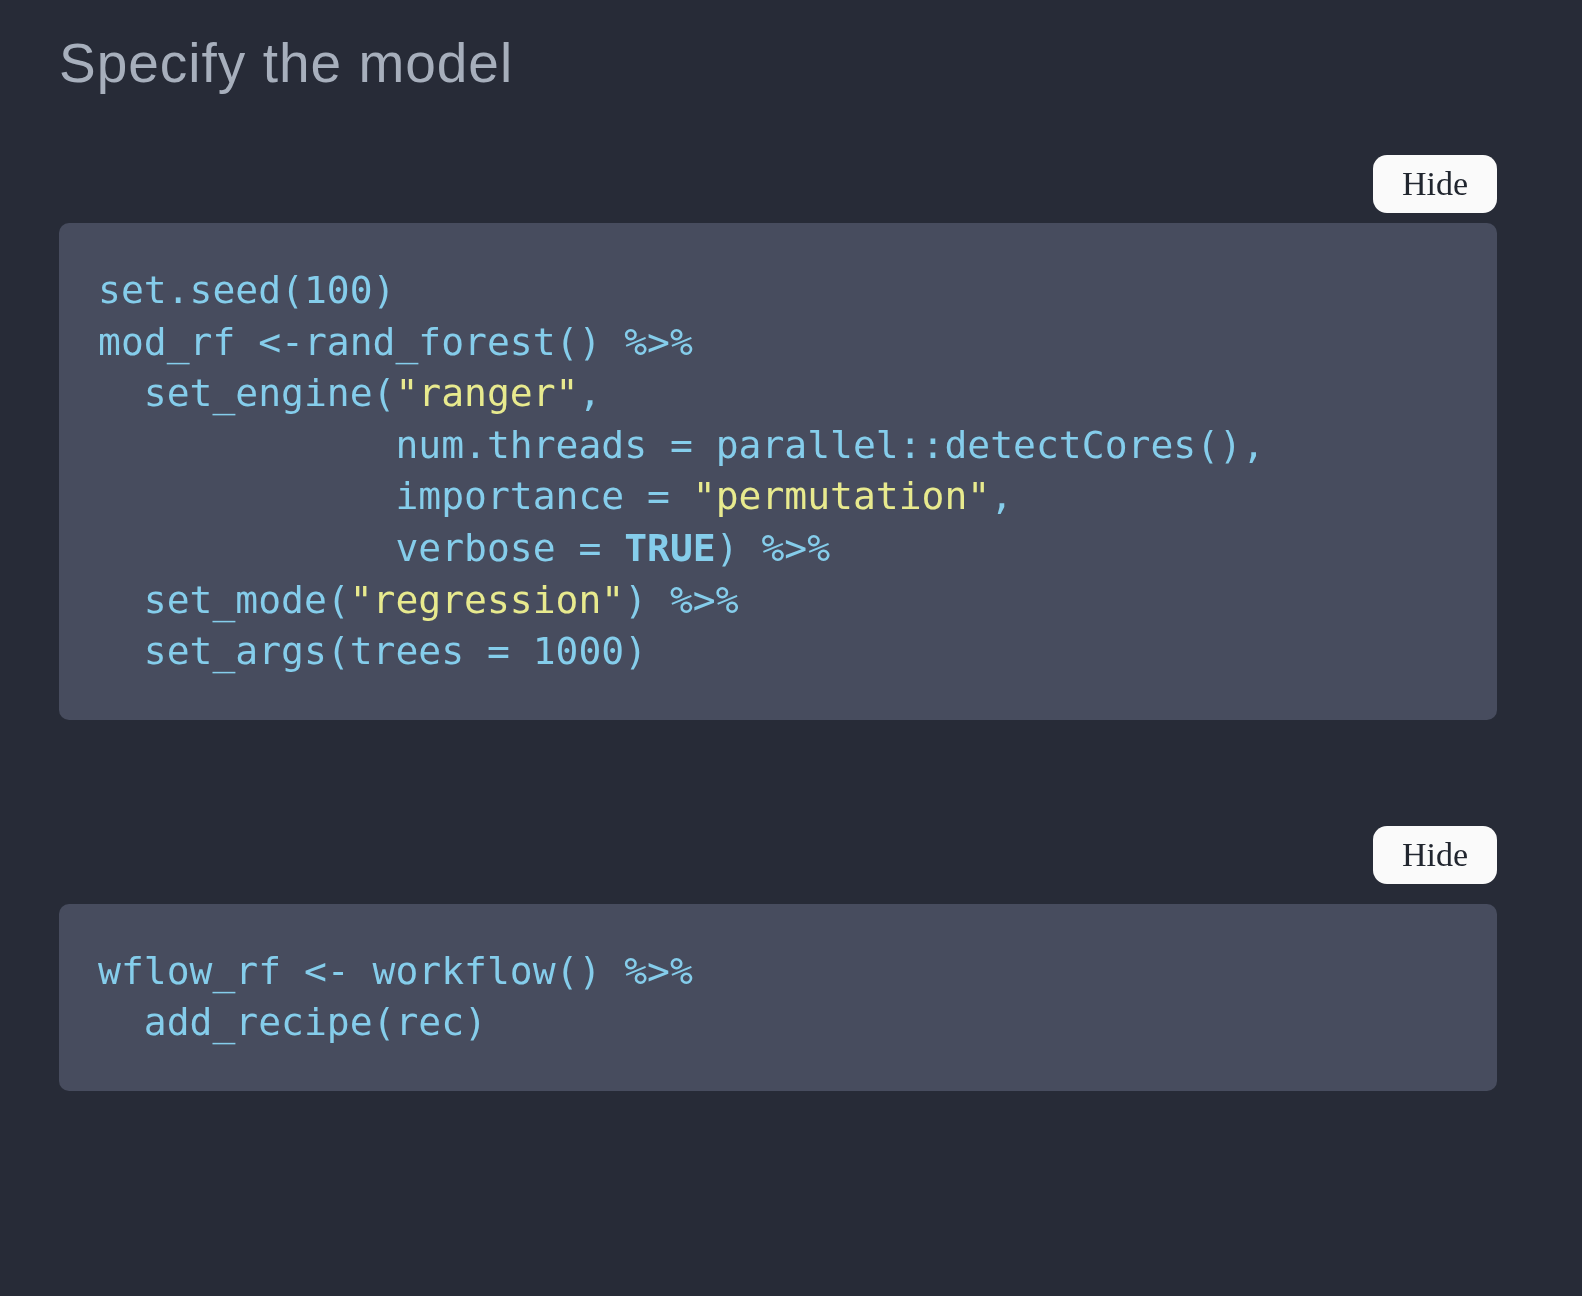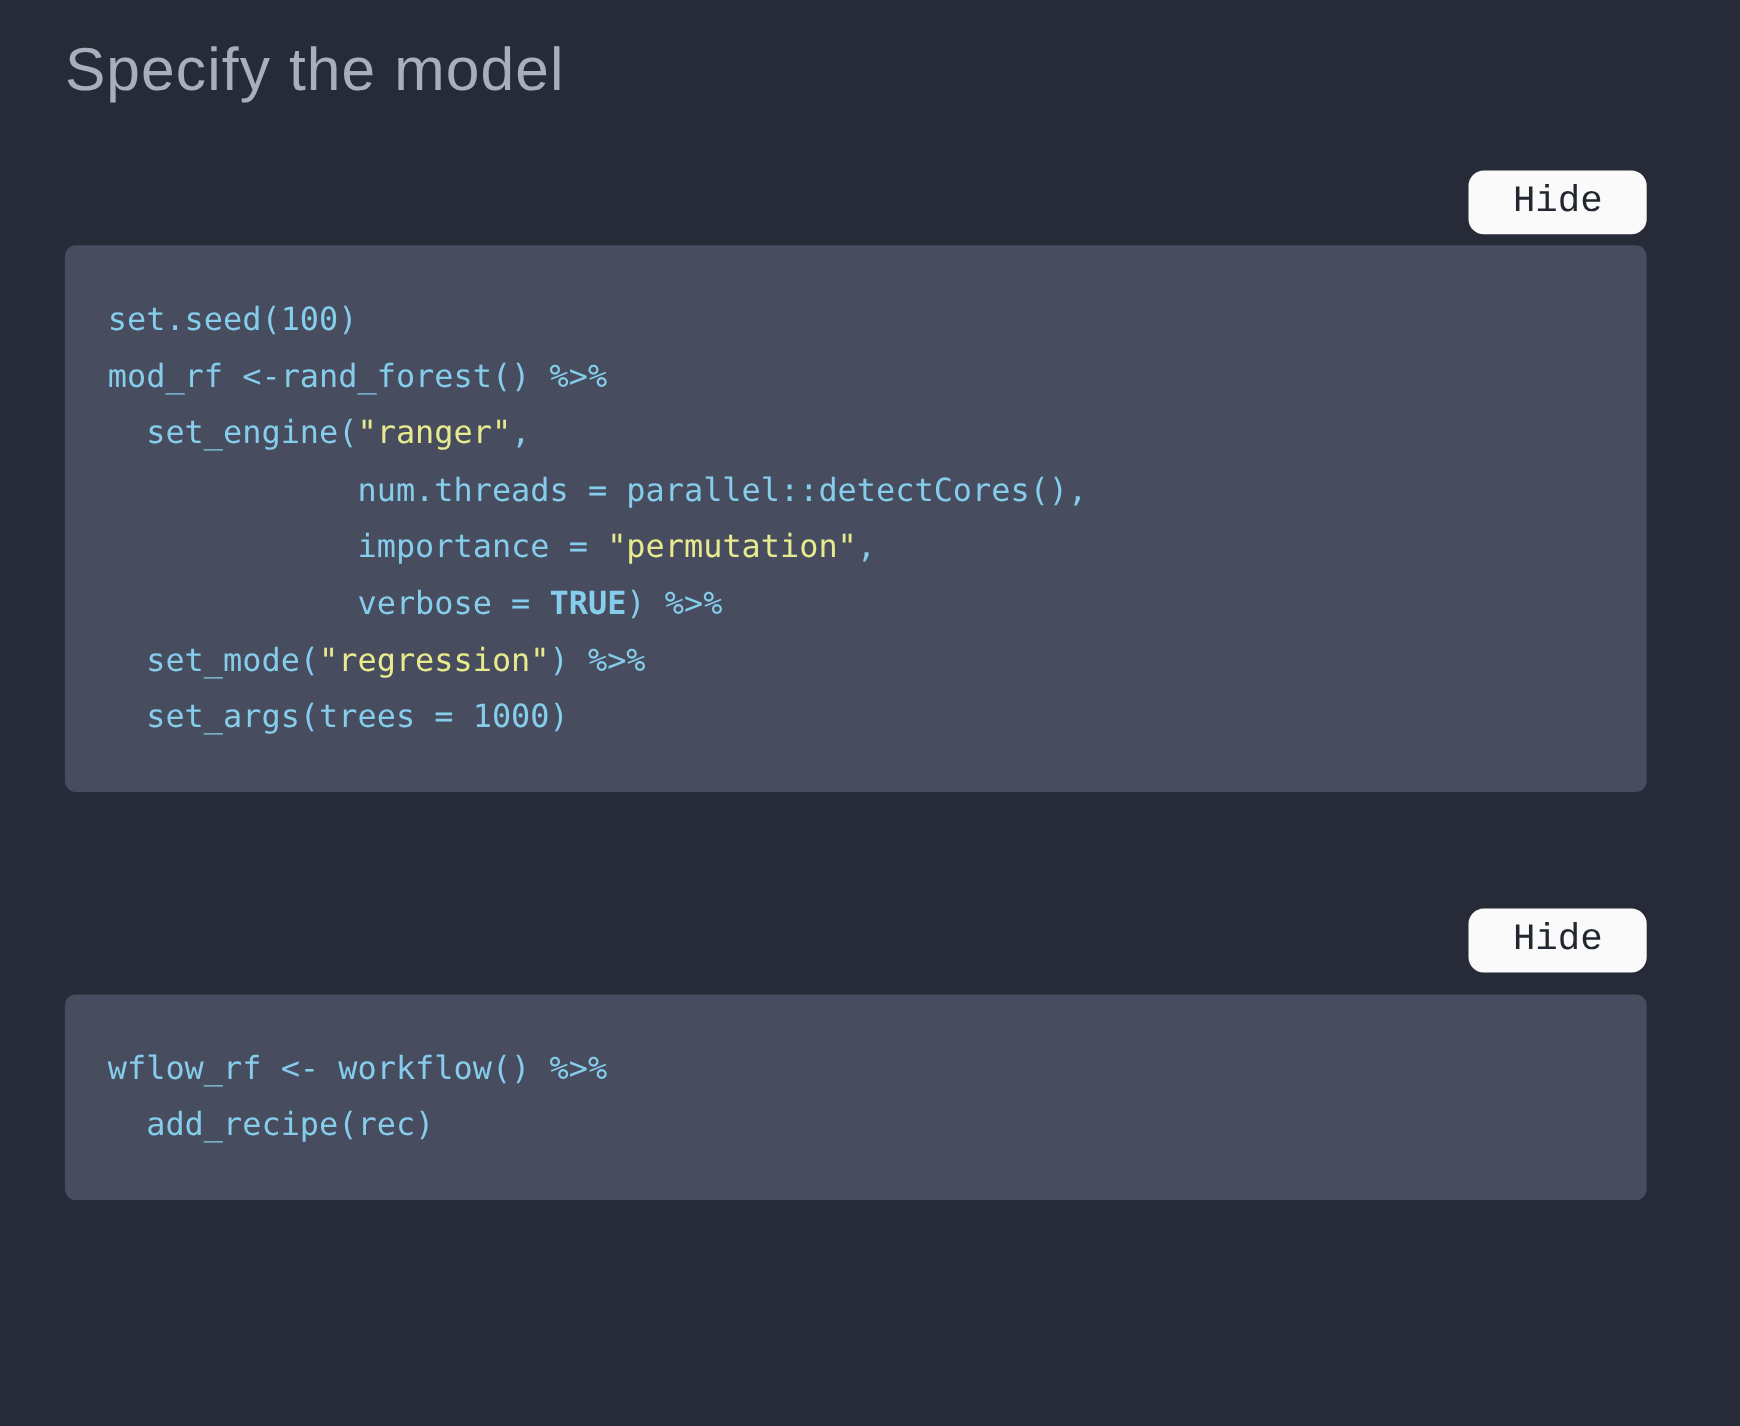--- a/index.html
+++ b/index.html
@@ -37,39 +37,39 @@
   .sec-2 { margin-top: 106px; }
   .btn-row {
     display: flex;
     justify-content: flex-end;
   }
   .sec-1 .btn-row { margin-top: 59px; }
   .sec-2 .btn-row { margin-top: 55px; }
   .hide-btn {
     min-width: 116px;
     height: 58px;
-    padding: 0 40px;
+    padding: 0 29px;
     border: none;
     border-radius: 14px;
     background: var(--button-bg);
     color: var(--button-text);
-    font-family: Liberation Mono, monospace;
+    font-family: Liberation Serif, serif;
     font-size: 34px;
     line-height: 58px;
     text-align: center;
     cursor: pointer;
     display: inline-block;
   }
   .code-block {
     margin: 10px 0 0 0;
     background: var(--block-bg);
     border-radius: 10px;
     padding: 42px 30px 42px 39px;
     font-family: "DejaVu Sans Mono", "Liberation Mono", monospace;
-    font-size: 29px;
+    font-size: 38px;
     line-height: 51.6px;
     color: var(--code-default);
     overflow: hidden;
   }
   .sec-2 .code-block { margin-top: 20px; }
   .code-line { white-space: pre; }
   .tok-d { color: var(--code-default); }
   .tok-s { color: var(--code-string); }
   .tok-b { color: var(--code-default); font-weight: bold; }
 </style>

